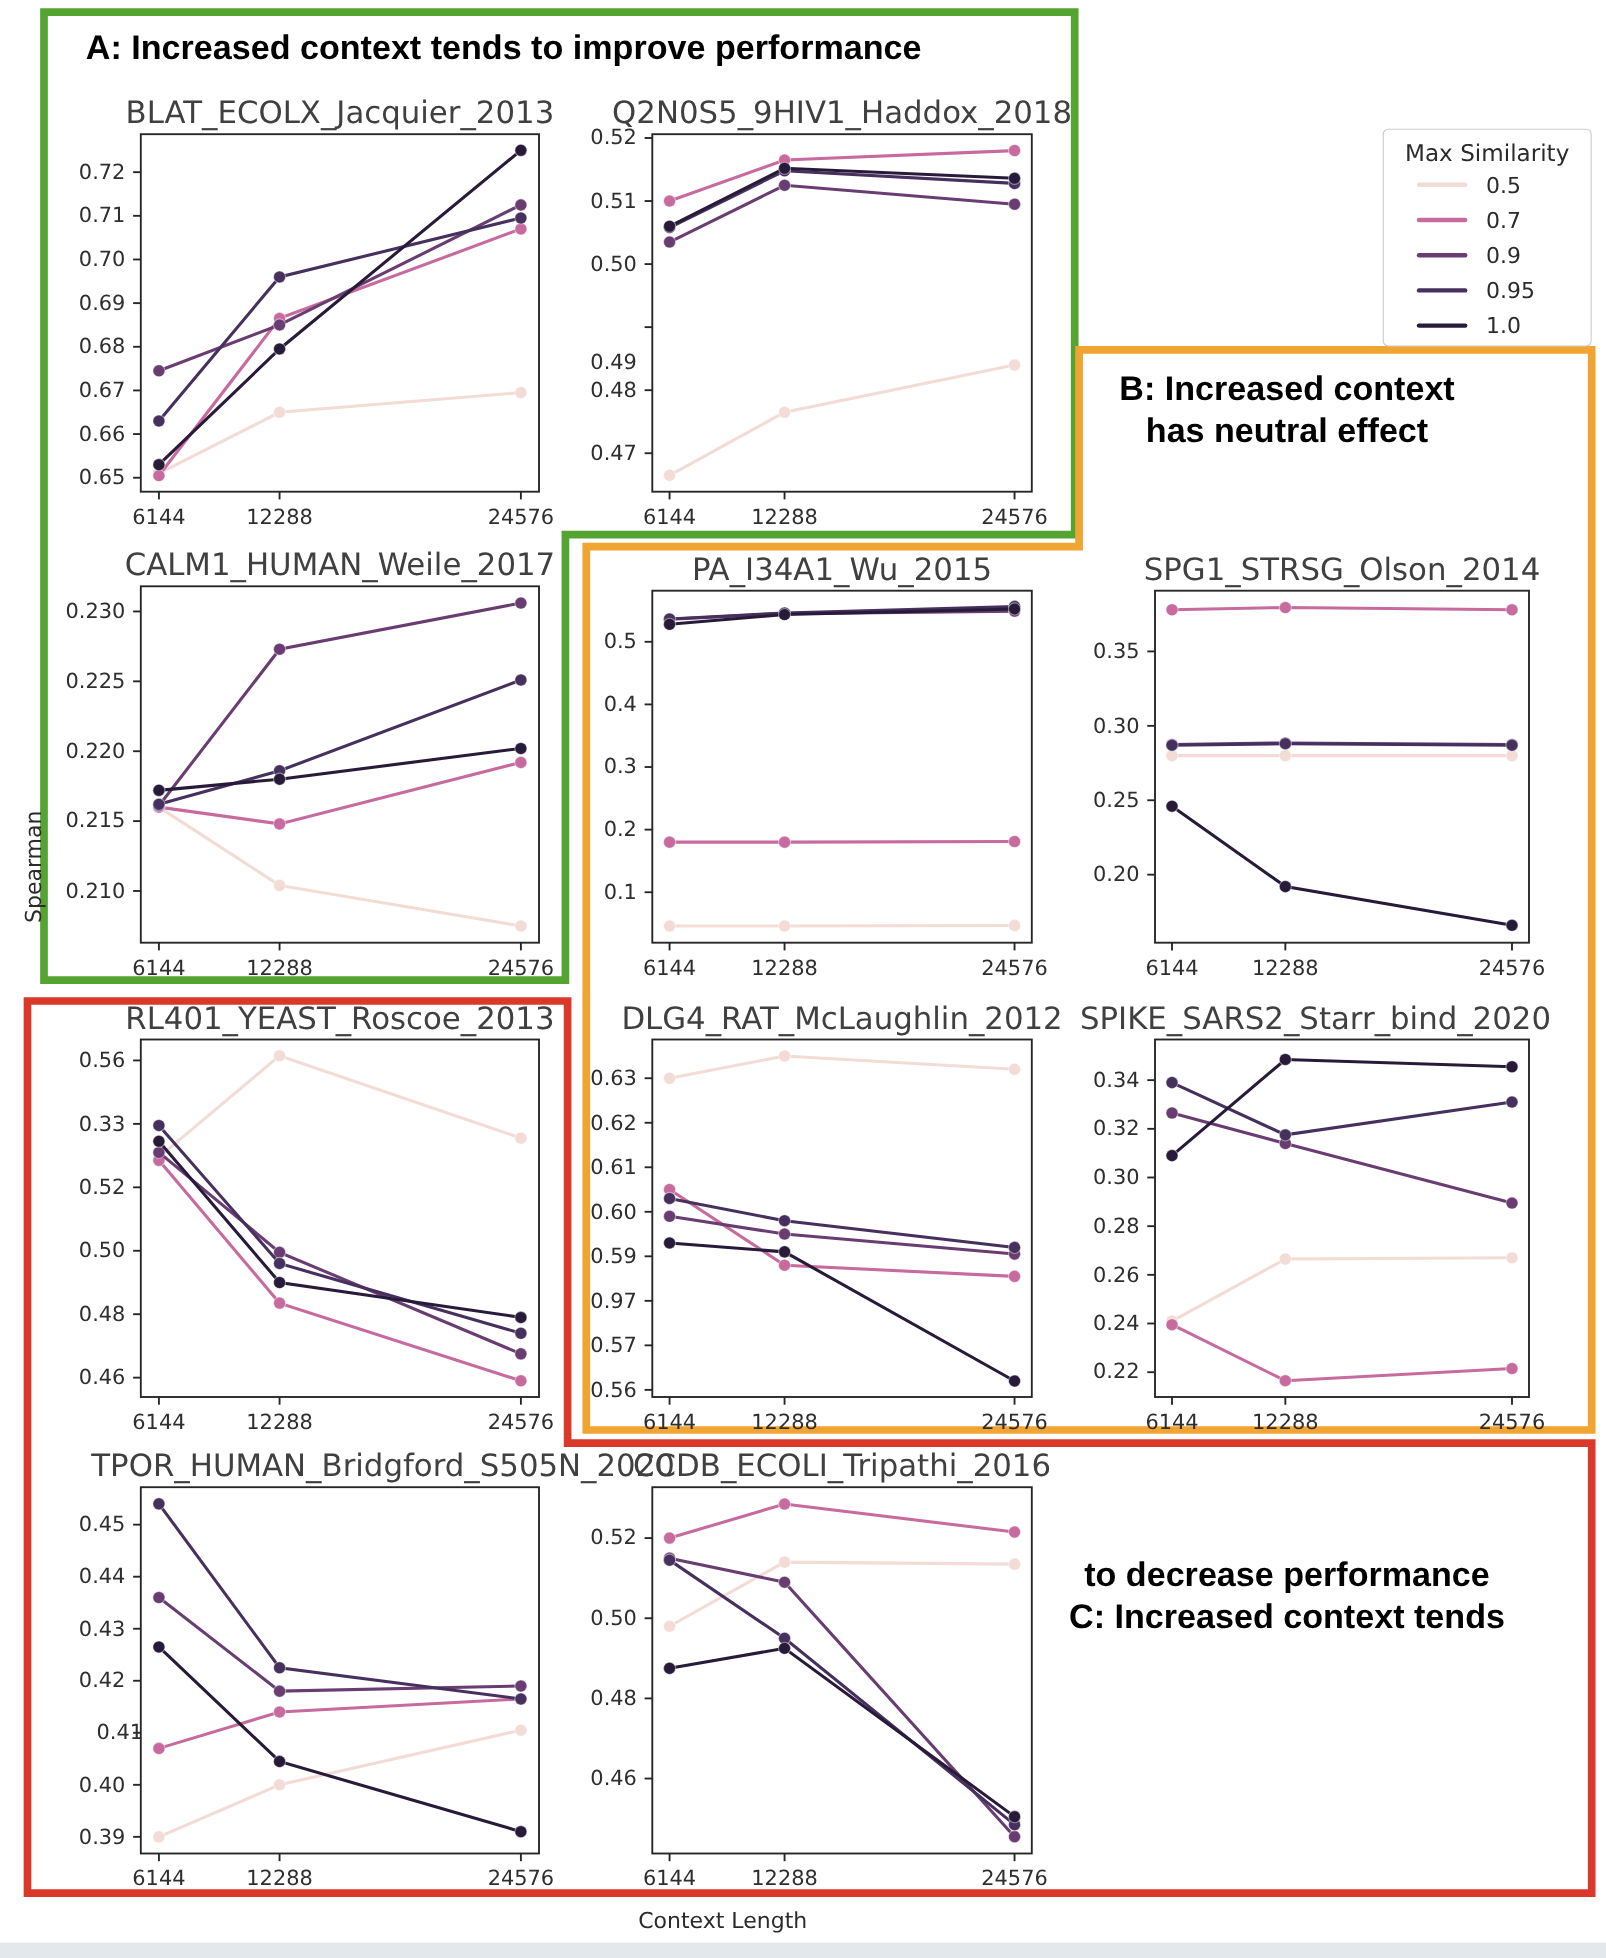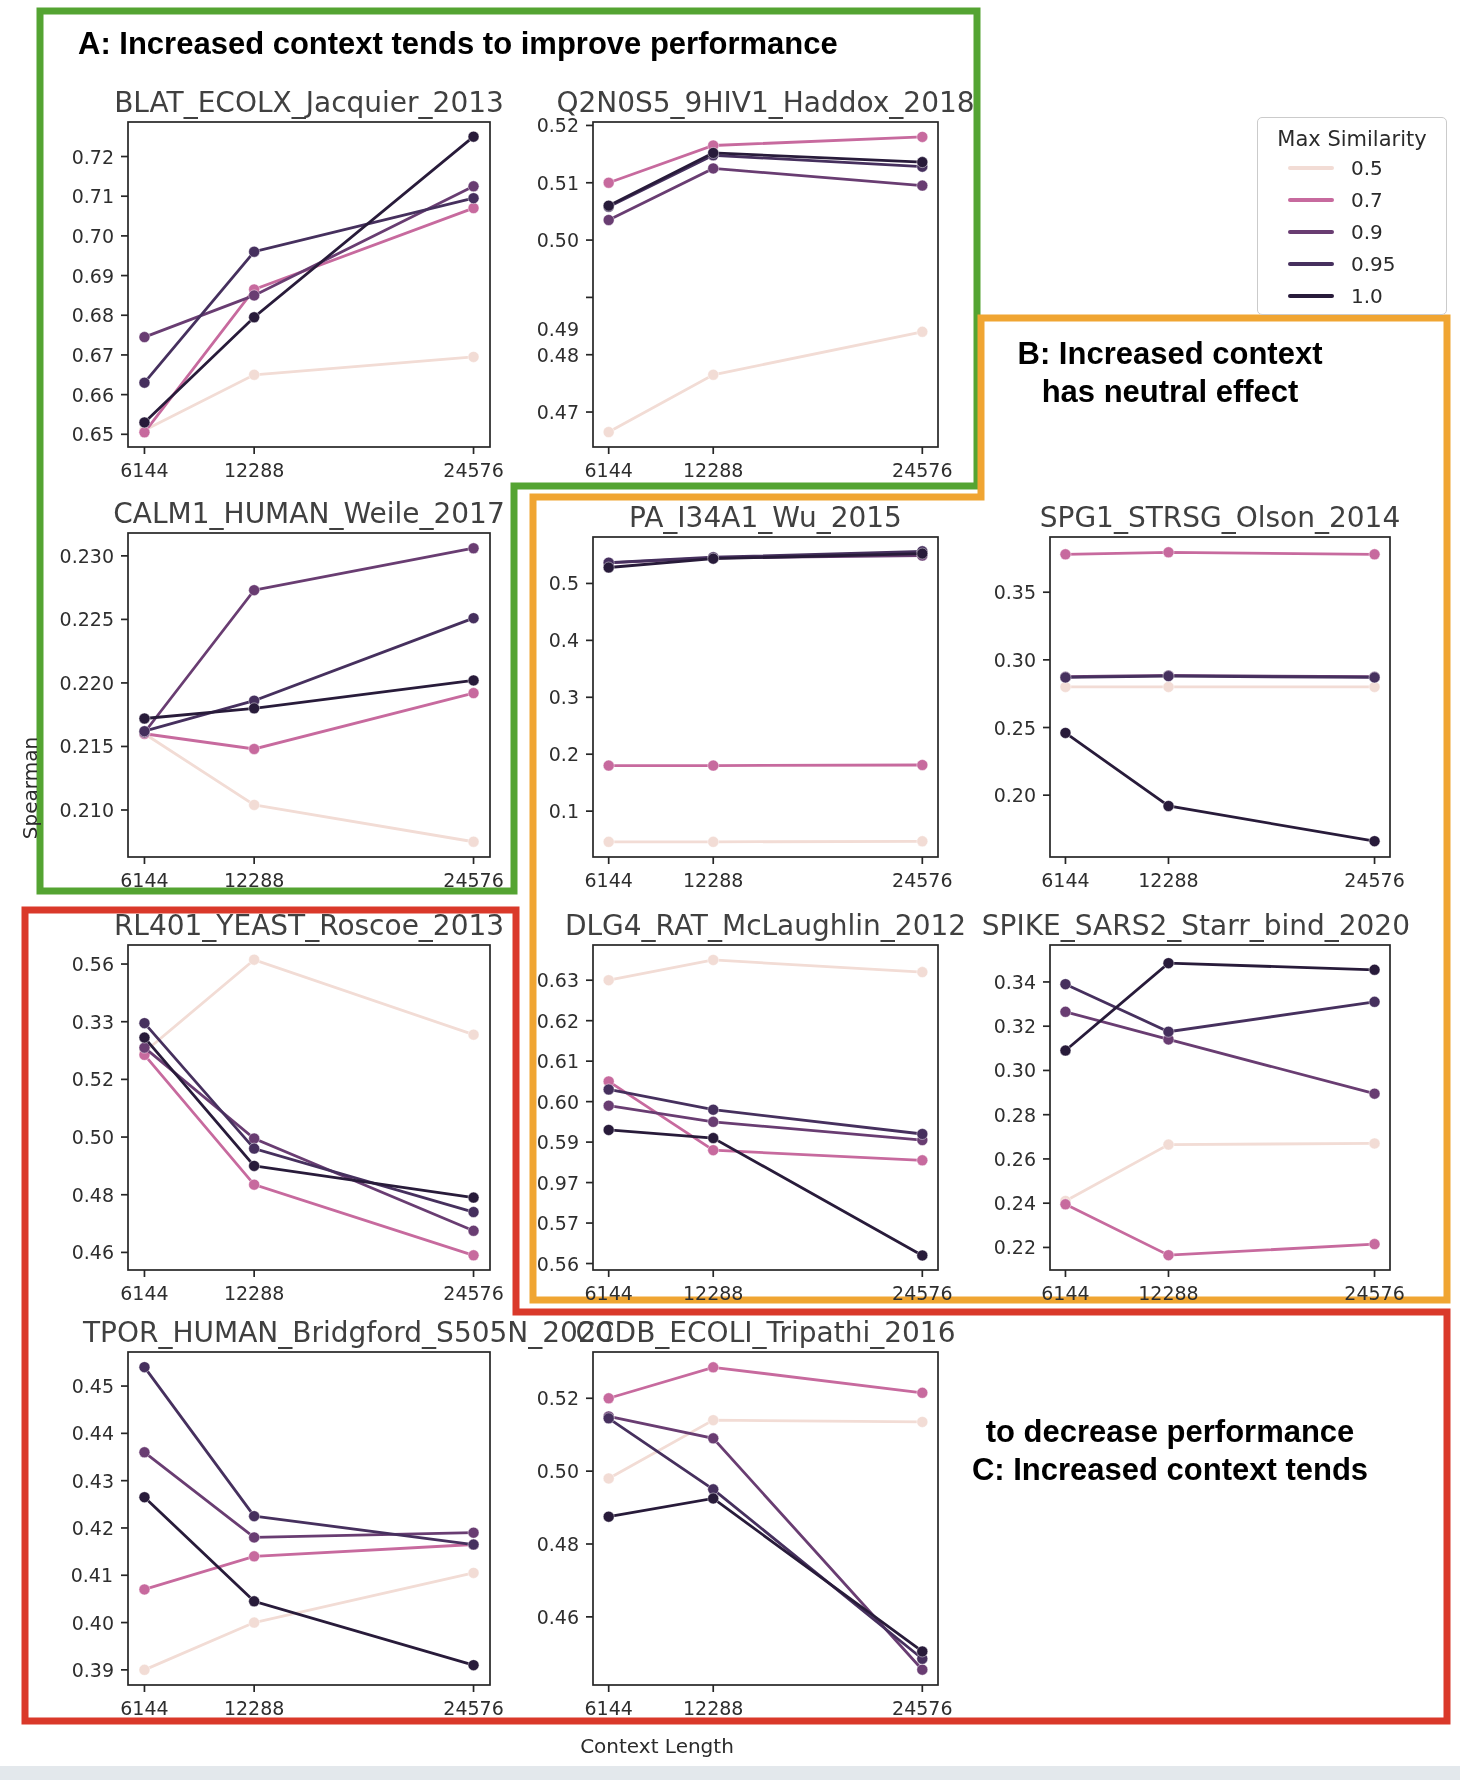--- a/index.html
+++ b/index.html
@@ -470,21 +470,21 @@
 <div class="tick ytick" style="left: 946px; top: 1102.69px; width: 90px;">0.28</div>
 <div class="tick ytick" style="left: 946px; top: 1058.44px; width: 90px;">0.30</div>
 <div class="tick ytick" style="left: 946px; top: 1014.19px; width: 90px;">0.32</div>
 <div class="tick ytick" style="left: 946px; top: 969.947px; width: 90px;">0.34</div>
 <div class="tick xtick" style="left: 1015.46px; top: 1281px; width: 100px;">6144</div>
 <div class="tick xtick" style="left: 1118.49px; top: 1281px; width: 100px;">12288</div>
 <div class="tick xtick" style="left: 1324.54px; top: 1281px; width: 100px;">24576</div>
 <div class="chart-title" style="left: 83px; top: 1321px; width: 452px;">TPOR_HUMAN_Bridgford_S505N_2020</div>
 <div class="tick ytick" style="left: 24px; top: 1657.86px; width: 90px;">0.39</div>
 <div class="tick ytick" style="left: 24px; top: 1610.56px; width: 90px;">0.40</div>
-<div class="tick ytick" style="left: 23px; top: 1563.26px; width: 90px;">0.41</div>
+<div class="tick ytick" style="left: 40px; top: 1563.26px; width: 90px;">0.41</div>
 <div class="tick ytick" style="left: 24px; top: 1515.96px; width: 90px;">0.42</div>
 <div class="tick ytick" style="left: 24px; top: 1468.66px; width: 90px;">0.43</div>
 <div class="tick ytick" style="left: 24px; top: 1421.36px; width: 90px;">0.44</div>
 <div class="tick ytick" style="left: 24px; top: 1374.06px; width: 90px;">0.45</div>
 <div class="tick xtick" style="left: 94.461px; top: 1696px; width: 100px;">6144</div>
 <div class="tick xtick" style="left: 204.154px; top: 1696px; width: 100px;">12288</div>
 <div class="tick xtick" style="left: 423.539px; top: 1696px; width: 100px;">24576</div>
 <div class="chart-title" style="left: 548px; top: 1321px; width: 435px;">CCDB_ECOLI_Tripathi_2016</div>
 <div class="tick ytick" style="left: 489px; top: 1604.87px; width: 90px;">0.46</div>
 <div class="tick ytick" style="left: 489px; top: 1532px; width: 90px;">0.48</div>

